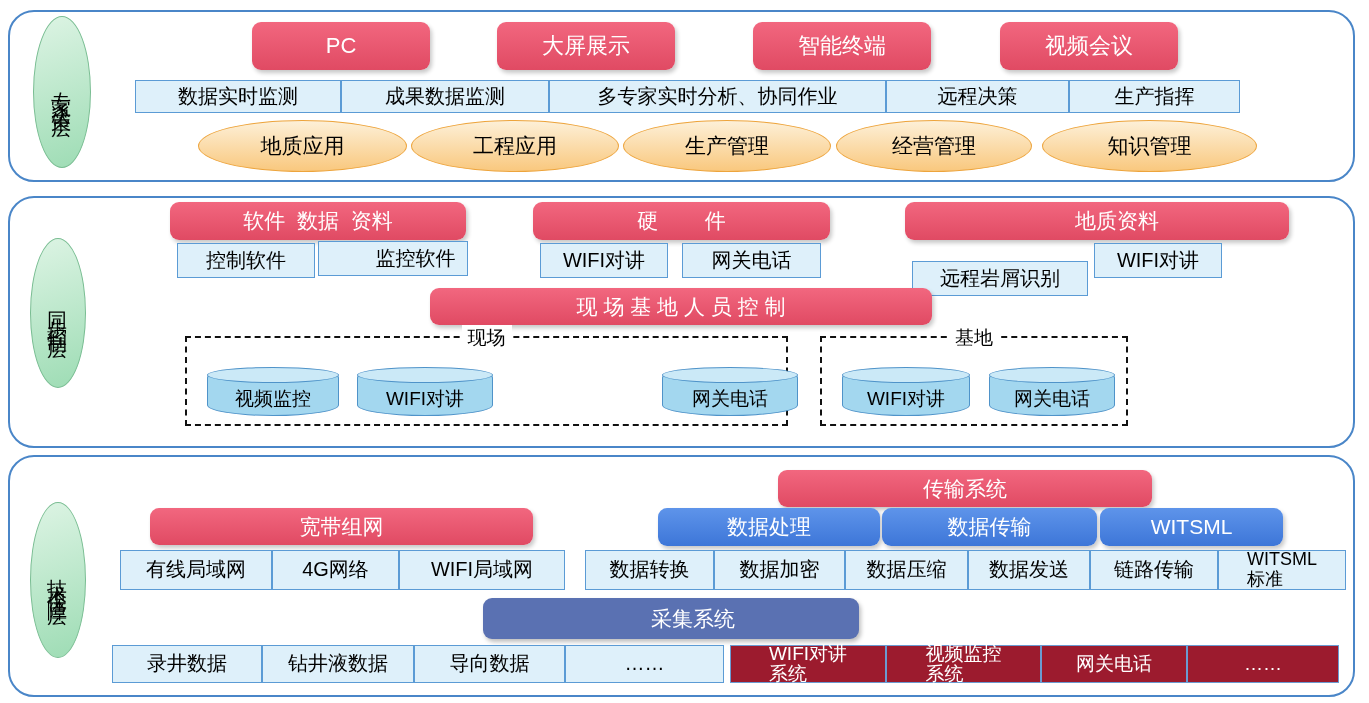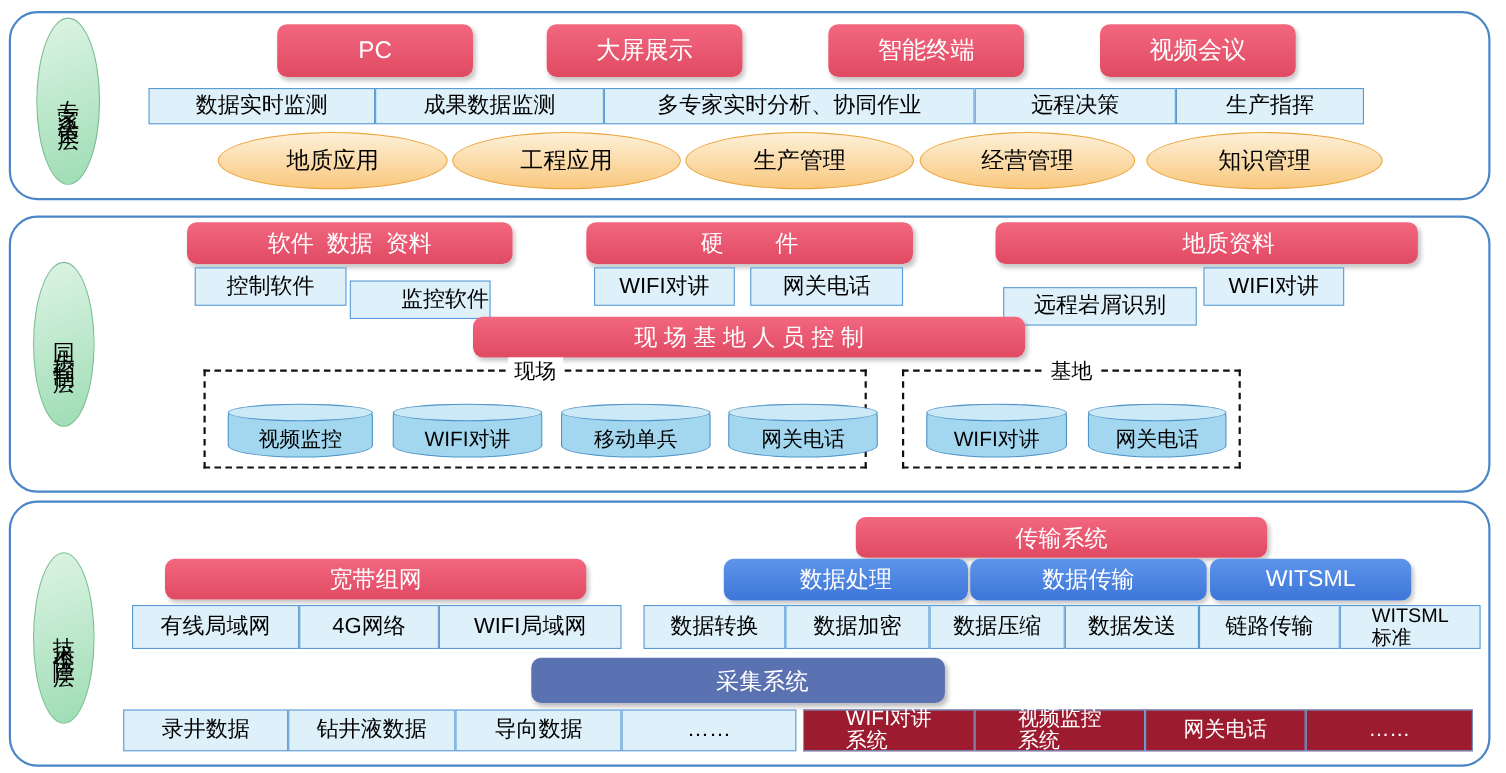--- a/index.html
+++ b/index.html
@@ -93,41 +93,37 @@
 
   <div class="panel" style="left:8px;top:196px;width:1347px;height:252px;"></div>
   <div>
     <div class="vlabel" style="left:30px;top:238px;width:56px;height:150px;">同步控制层</div>
 
     <div class="abs red" style="left:170px;top:202px;width:296px;height:38px;">软件  数据  资料</div>
     <div class="abs red" style="left:533px;top:202px;width:297px;height:38px;">硬        件</div>
     <div class="abs red" style="left:905px;top:202px;width:384px;height:38px;padding-left:40px;">地质资料</div>
 
     <div class="abs cell" style="left:177px;top:243px;width:138px;height:35px;">控制软件</div>
-    <div class="abs cell" style="left:318px;top:255px;width:128px;height:35px;padding-left:45px;">监控软件</div>
+    <div class="abs cell" style="left:318px;top:241px;width:150px;height:35px;padding-left:45px;">监控软件</div>
     <div class="abs cell" style="left:540px;top:243px;width:128px;height:35px;">WIFI对讲</div>
     <div class="abs cell" style="left:682px;top:243px;width:139px;height:35px;">网关电话</div>
     <div class="abs cell" style="left:912px;top:243px;width:176px;height:35px;margin-top:18px;">远程岩屑识别</div>
     <div class="abs cell" style="left:1094px;top:243px;width:128px;height:35px;">WIFI对讲</div>
 
     <div class="abs red" style="left:430px;top:288px;width:502px;height:37px;">现 场 基 地 人 员 控 制</div>
 
     <div class="zone" style="left:185px;top:336px;width:603px;height:90px;text-decoration:underline;">
       <div class="zone-label">现场</div>
       <div class="cyl" style="left:20px;top:30px;width:132px;">
         <div class="cyl-top"></div>
         <div class="cyl-body">视频监控</div>
       </div>
       <div class="cyl" style="left:170px;top:30px;width:136px;">
         <div class="cyl-top"></div>
         <div class="cyl-body">WIFI对讲</div>
-      </div>
-      <div class="cyl" style="left:323px;top:30px;width:136px;">
-        <div class="cyl-top"></div>
-        <div class="cyl-body">移动单兵</div>
       </div>
       <div class="cyl" style="left:475px;top:30px;width:136px;">
         <div class="cyl-top"></div>
         <div class="cyl-body">网关电话</div>
       </div>
     </div>
 
     <div class="zone" style="left:820px;top:336px;width:308px;height:90px;">
       <div class="zone-label">基地</div>
       <div class="cyl" style="left:20px;top:30px;width:128px;">

